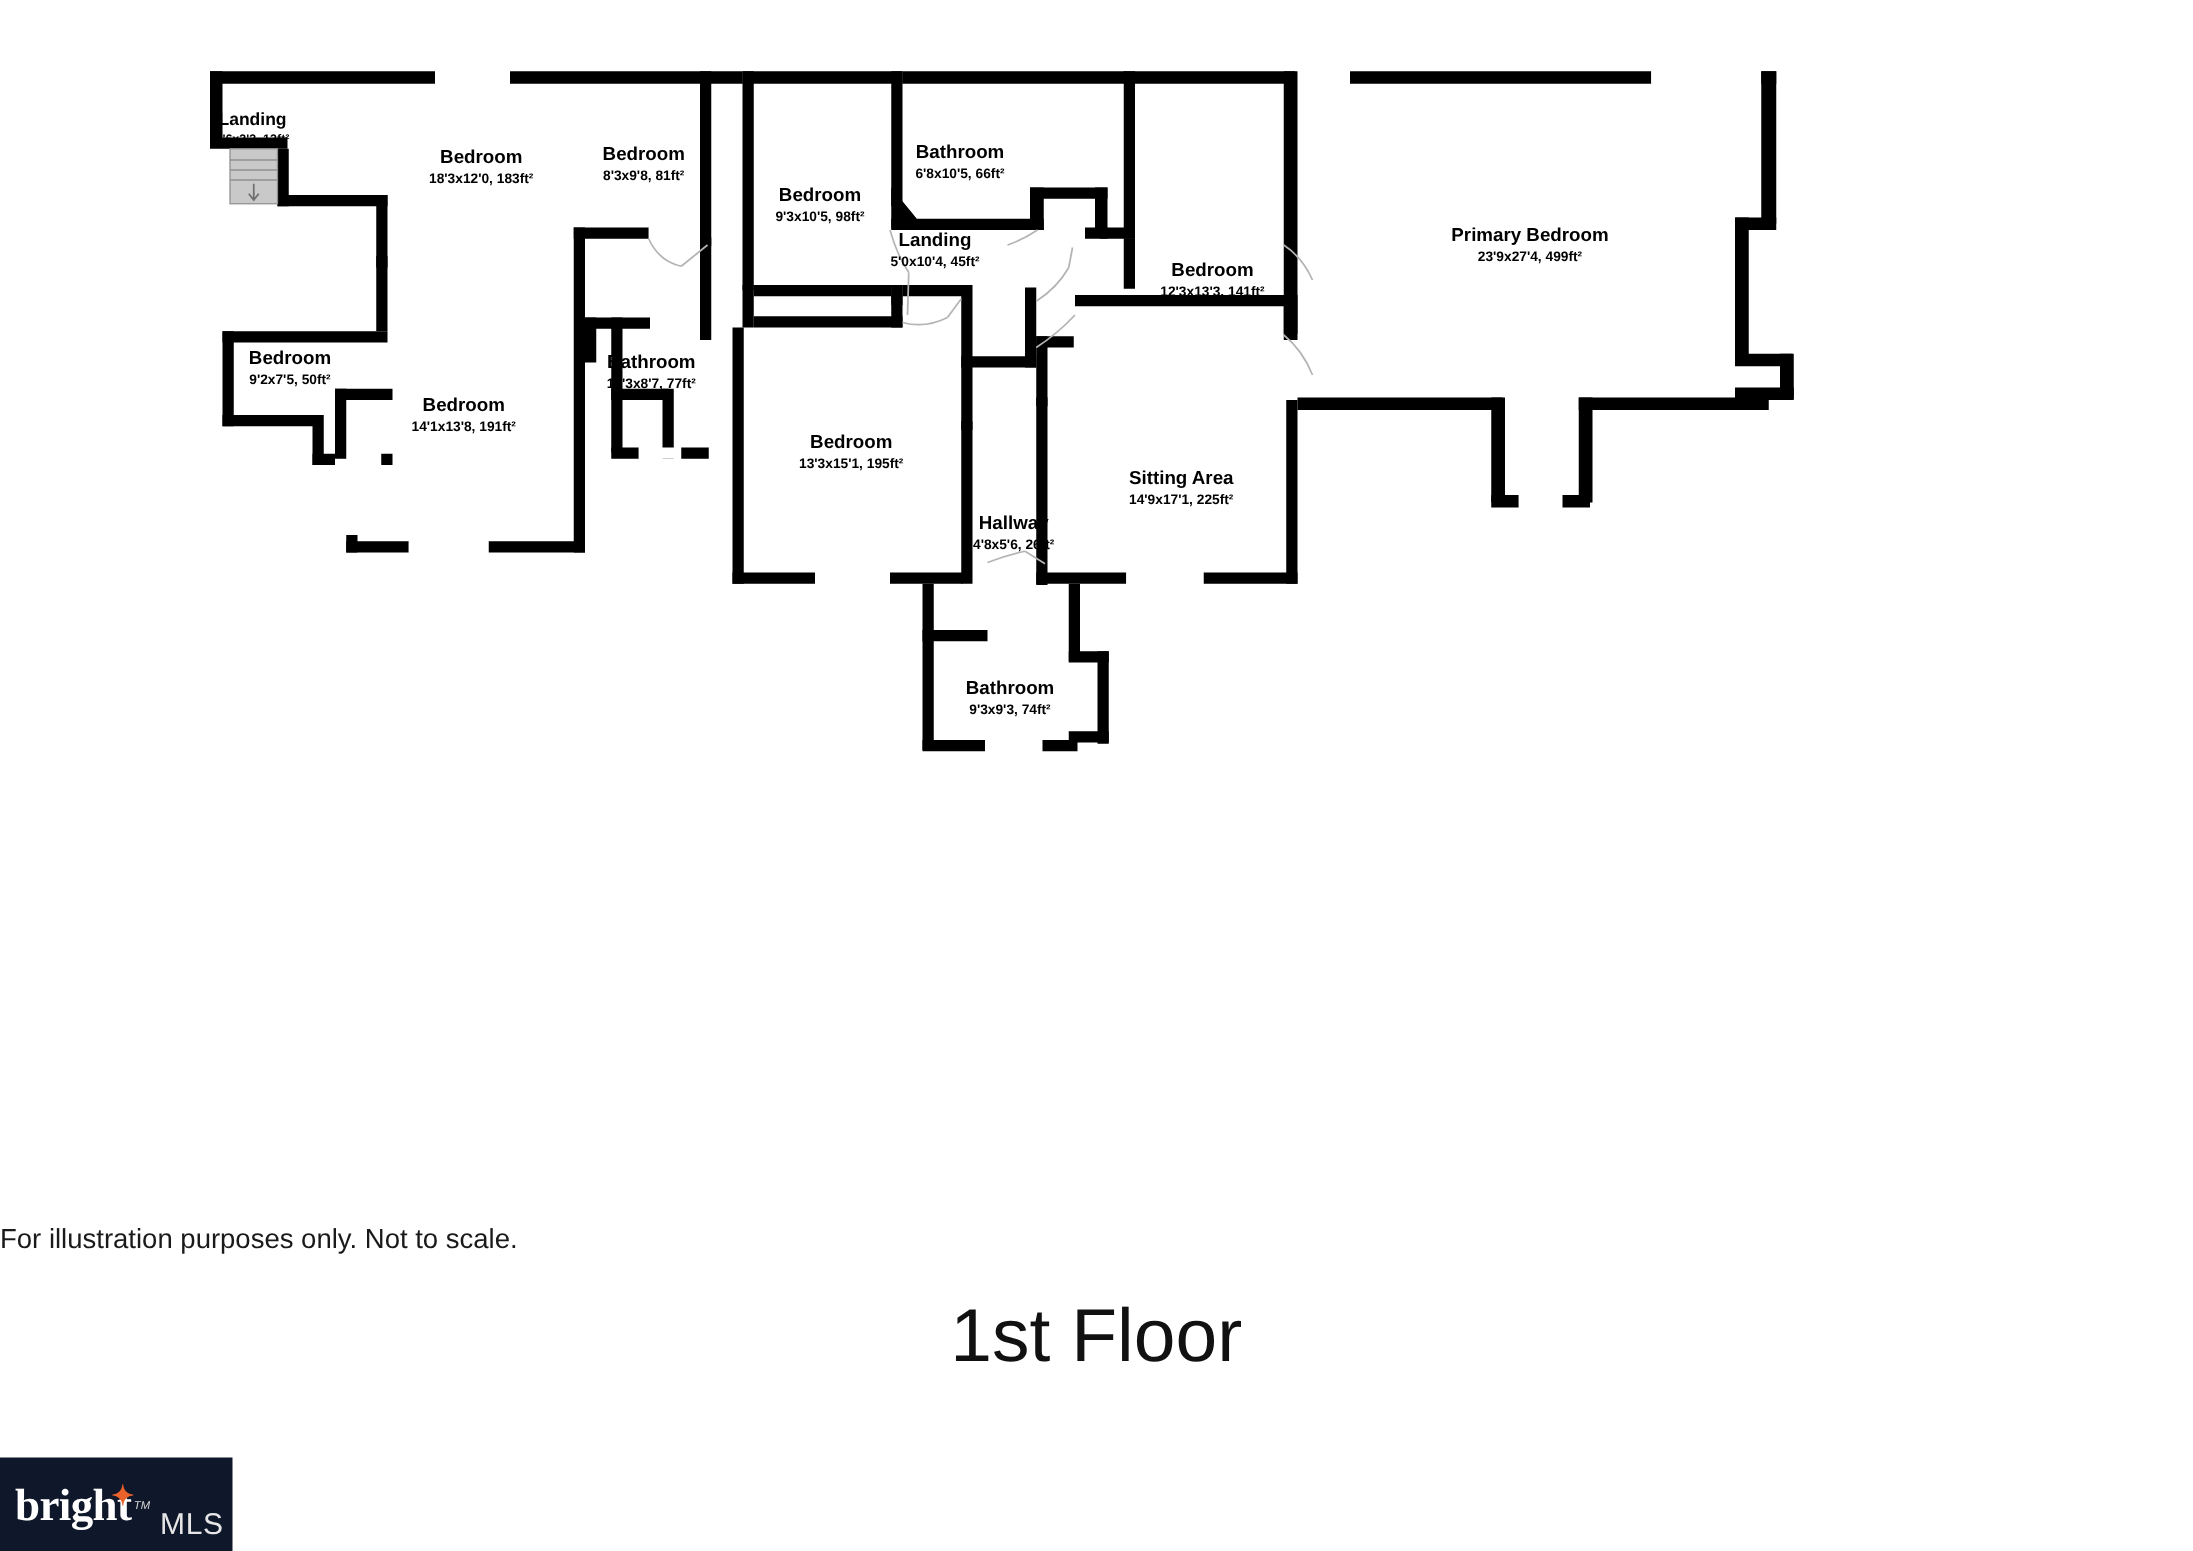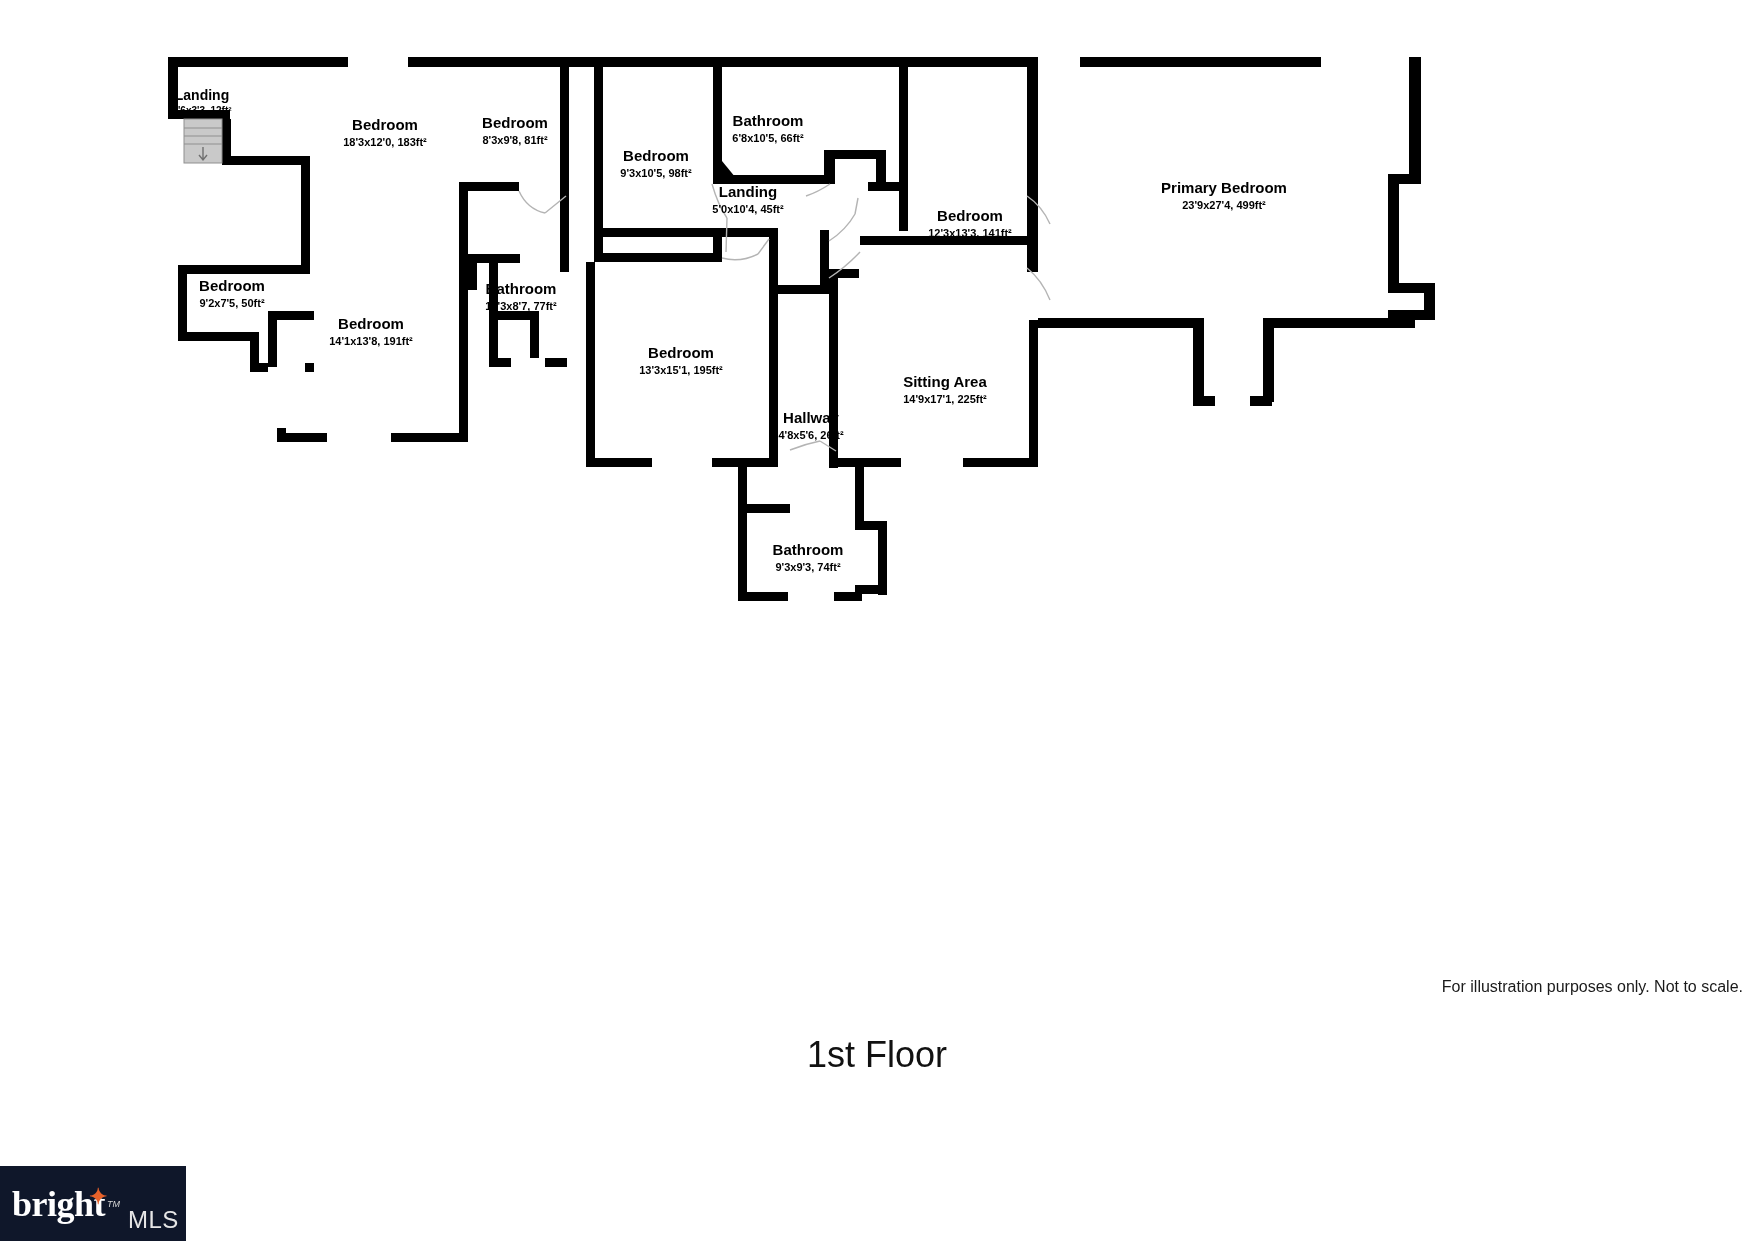--- a/index.html
+++ b/index.html
@@ -49,33 +49,33 @@
     fill: #000000;
   }
   .room-name.small { font-size: 14px; }
   .room-dims.small { font-size: 10px; }
 
   .footer-note {
     position: absolute;
     left: 0;
     right: 11px;
     top: 978px;
-    text-align: right;
-    font-family: "Liberation Sans", sans-serif;
-    font-size: 16px;
+    text-align: left;
+    font-family: "Liberation Sans", sans-serif;
+    font-size: 22px;
     color: #1a1a1a;
   }
   .floor-title {
     position: absolute;
     left: 0;
     right: 0;
     top: 1034px;
     text-align: center;
     font-family: "Liberation Sans", sans-serif;
-    font-size: 36px;
+    font-size: 60px;
     color: #111111;
   }
   .brand-logo {
     position: absolute;
     left: 0;
     top: 1166px;
     width: 186px;
     height: 75px;
     background: #0f172a;
     display: flex;

